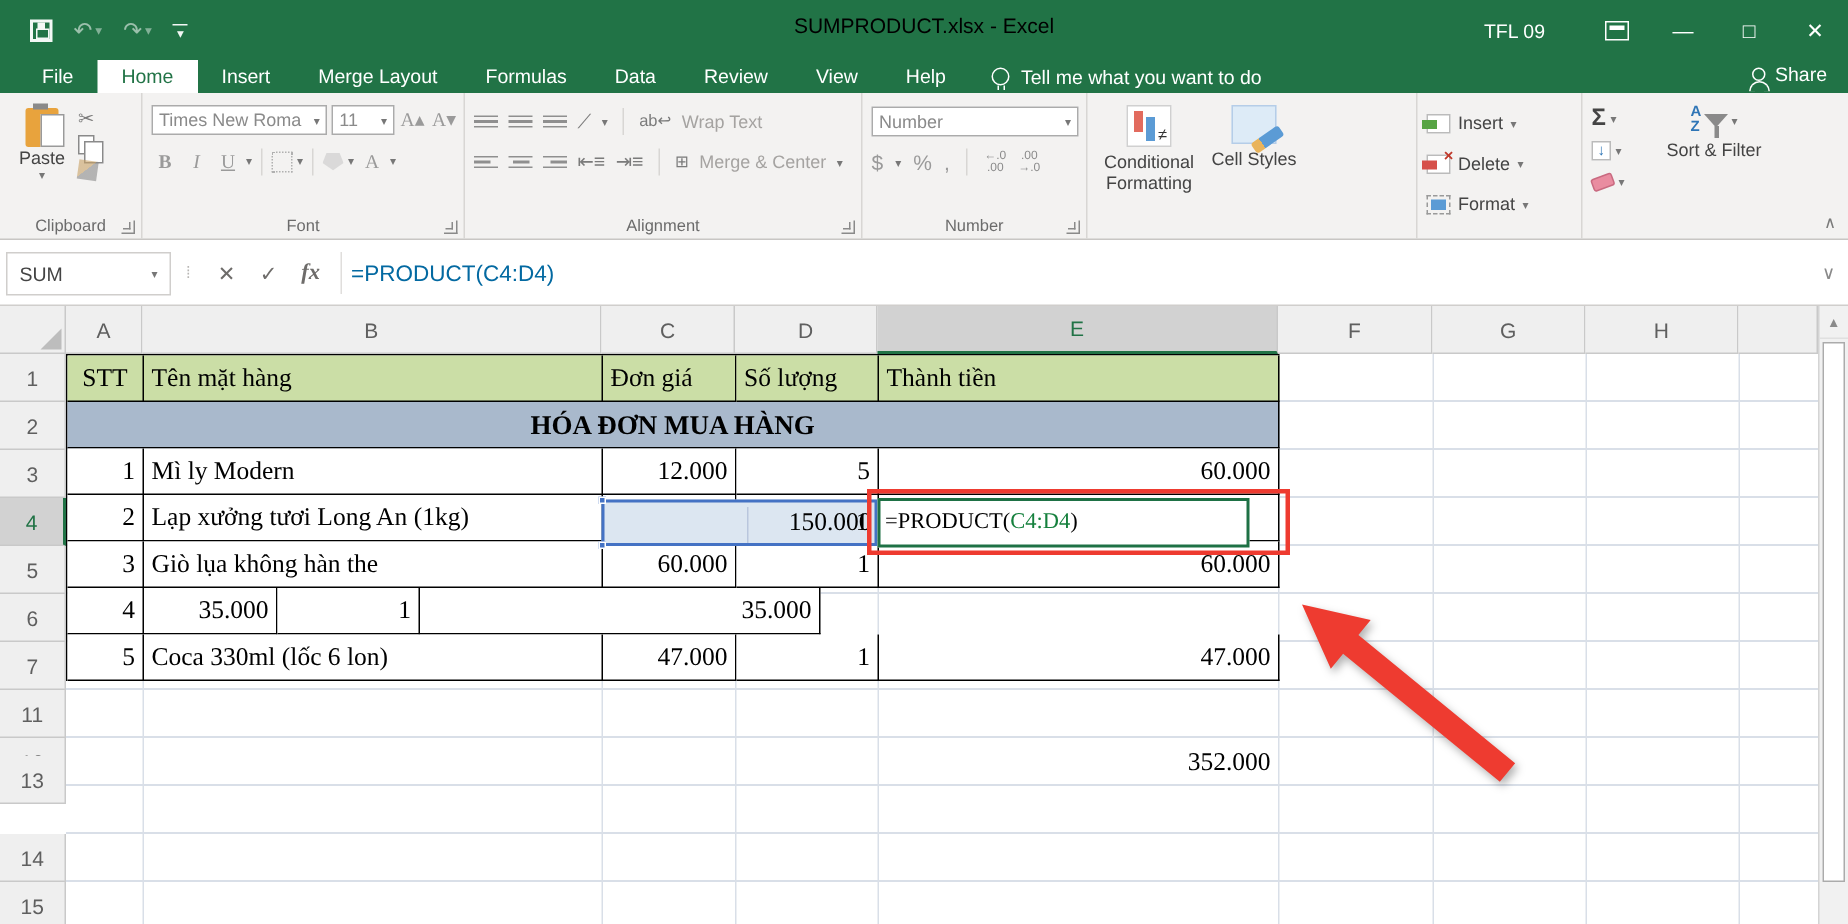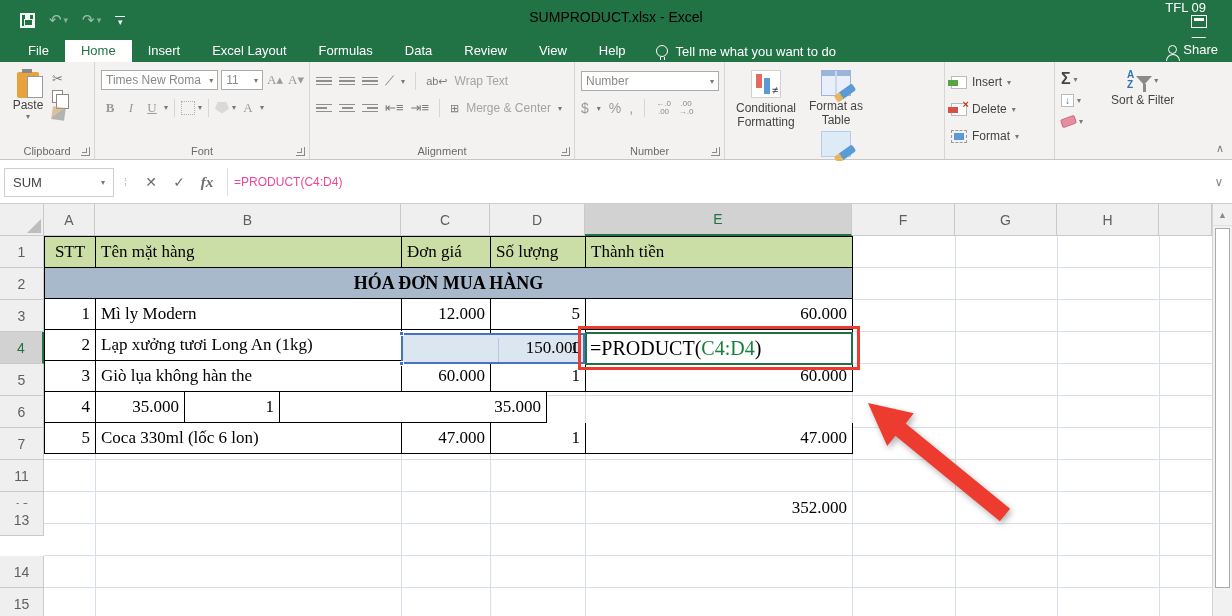--- a/index.html
+++ b/index.html
@@ -12,21 +12,21 @@
   .qat { position:absolute; top:0; left:0; height:40px; display:flex; align-items:center; gap:14px; padding-left:20px; }
   .qat-btn { color:#fff; font-size:15px; opacity:.95; cursor:default; display:flex; align-items:center; }
   .floppy { width:15px; height:15px; border:2px solid #fff; position:relative; }
   .floppy:before { content:""; position:absolute; left:3px; top:0; width:5px; height:5px; background:#fff; }
   .floppy:after { content:""; position:absolute; left:2px; bottom:0; width:7px; height:5px; border:1px solid #fff; }
   .dim { opacity:.55; }
   .qat-caret { font-size:9px; margin-left:2px; opacity:.8; }
   .qat-custom { display:flex; flex-direction:column; align-items:center; line-height:6px; font-size:9px; }
   .qat-custom .bar { width:10px; border-top:1px solid #fff; margin-bottom:2px; }
   #window-title { position:absolute; top:9px; left:0; width:100%; text-align:center; font-size:14px; color:#000000; }
-  .win-right { position:absolute; right:0; top:0; height:40px; display:flex; align-items:center;flex-direction:column; }
+  .win-right { position:absolute; right:0; top:0; height:40px; display:flex; align-items:center; }
   .user-name { font-size:13px; margin-right:26px; }
   .win-btn { width:44px; height:40px; display:flex; align-items:center; justify-content:center; font-size:14px; color:#fff; }
   .ribbon-display { width:16px; height:13px; border:1px solid #fff; position:relative; }
   .ribbon-display:before { content:""; position:absolute; top:2px; left:2px; right:2px; border-top:3px solid #fff; }
 
   
   #tabrow { position:absolute; left:0; top:40px; width:1232px; height:22px; background:#217346; }
   .tabs { display:flex; height:22px; align-items:stretch; padding-left:12px; }
   .tab { color:#fff; font-size:13px; padding:3px 16px 0 16px; }
   .tab.active { background:#fff; color:#217346; }
@@ -111,21 +111,21 @@
   .funnel:after { content:""; position:absolute; left:-1.5px; top:-1px; width:3px; height:8px; background:#8a8a8a; }
   .collapse-ribbon { position:absolute; right:8px; bottom:4px; color:#7a7a7a; font-size:11px; }
 
   
   #formulabar { position:absolute; left:0; top:161px; width:1232px; height:43px; background:#fff; border-bottom:1px solid #D0CECC; display:flex; align-items:center; }
   .namebox { width:110px; height:29px; margin-left:4px; border:1px solid #D0CECC; display:flex; align-items:center; justify-content:space-between; padding:0 8px; font-size:13px; color:#444; }
   .dots { color:#b8b6b4; font-size:11px; letter-spacing:0; margin:0 10px; }
   .fbtn2 { width:28px; height:28px; display:flex; align-items:center; justify-content:center; font-size:14px; color:#6e6c6a; }
   .fx { font-family:"Liberation Serif",serif; font-style:italic; font-weight:bold; font-size:15px; }
   .fb-div { width:1px; height:28px; background:#E0DEDC; margin:0 6px; }
-  .formula-text { font-size:12px; color:#ec4899; flex:1; }
+  .formula-text { font-size:15px; color:#0369a1; flex:1; }
   .fb-chevron { width:26px; color:#8a8a8a; font-size:12px; text-align:center; }
 
   
   #sheet { position:absolute; left:0; top:204px; width:1232px; height:412px; background:#fff; }
   .colhdr { position:absolute; top:0; height:32px; background:#EFEFEF; border-right:1px solid #C9C9C9; border-bottom:1px solid #C9C9C9; color:#5f5f5f; font-size:14px; display:flex; align-items:center; justify-content:center; }
   .colhdr.sel { background:#D2D2D2; color:#217346; border-bottom:2px solid #217346; }
   .corner { position:absolute; left:0; top:0; width:44px; height:32px; background:#EFEFEF; border-right:1px solid #C9C9C9; border-bottom:1px solid #C9C9C9; }
   .corner:after { content:""; position:absolute; right:2px; bottom:2px; width:0; height:0; border-left:14px solid transparent; border-bottom:14px solid #BDBDBD; }
   .rowhdr { position:absolute; left:0; width:44px; height:32px; background:#EFEFEF; border-right:1px solid #C9C9C9; border-bottom:1px solid #C9C9C9; color:#5f5f5f; font-size:14px; display:flex; align-items:center; justify-content:center; }
   .rowhdr.sel { background:#D2D2D2; color:#217346; border-right:2px solid #217346; }
@@ -141,21 +141,21 @@
   .hdr { background:#CBDEA6; }
   .w-stt{width:51px;} .w-name{width:306px;} .w-price{width:89px;} .w-qty{width:95px;} .w-total{width:267px;}
   .ar { justify-content:flex-end; }
   .ctr { justify-content:center; }
 
   
   #range-hl { position:absolute; left:357px; top:97px; width:184px; height:31px; background:#DCE6F1; border:2px solid #4472C4; }
   .handle { position:absolute; width:5px; height:5px; background:#4472C4; border:1px solid #fff; }
 
   
-  #active-cell { position:absolute; left:541px; top:96px; width:268px; height:33px; background:#fff; border:2px solid #1E7145; display:flex; align-items:center; padding:0 3px; font-family:"Liberation Serif",serif; font-size:20px; }
+  #active-cell { position:absolute; left:541px; top:96px; width:248px; height:33px; background:#fff; border:2px solid #1E7145; display:flex; align-items:center; padding:0 3px; font-family:"Liberation Serif",serif; font-size:15px; }
   .ref-blue { color:#15803d; }
 
   
   #red-box { position:absolute; left:534px; top:90px; width:282px; height:44px; border:3px solid #EE3B30; }
   #grand-total { position:absolute; left:541px; top:256px; width:267px; height:32px; display:flex; align-items:center; justify-content:flex-end; padding-right:5px; font-family:"Liberation Serif",serif; font-size:17px; }
 
   
   #vscroll { position:absolute; right:0; top:0; width:20px; height:412px; background:#F1F1F1; border-left:1px solid #D4D4D4; }
   .sb-arrow { height:22px; display:flex; align-items:center; justify-content:center; color:#8a8a8a; font-size:9px; border-bottom:1px solid #E0E0E0; }
   .sb-thumb { position:absolute; left:2px; right:2px; top:24px; height:360px; background:#fff; border:1px solid #ABABAB; }
@@ -193,21 +193,21 @@
     <span class="win-btn">□</span>
     <span class="win-btn">✕</span>
   </div>
 </div>
 
 <div id="tabrow">
   <div class="tabs">
     <span class="tab">File</span>
     <span class="tab active">Home</span>
     <span class="tab">Insert</span>
-    <span class="tab">Excel Layout</span>
+    <span class="tab">Merge Layout</span>
     <span class="tab">Formulas</span>
     <span class="tab">Data</span>
     <span class="tab">Review</span>
     <span class="tab">View</span>
     <span class="tab">Help</span>
     <span class="tellme">
       <span class="bulb"></span>
       <span>Tell me what you want to do</span>
     </span>
   </div>
@@ -336,26 +336,20 @@
   </div>
 
   <div class="group" style="width:220px">
     <div class="style-btn">
       <span class="cf-ic">
           <span class="r"></span>
           <span class="b"></span>
           <span class="ne">≠</span>
         </span>
       <span class="style-lbl">Conditional Formatting</span>
-    </div>
-    <div class="style-btn">
-      <span class="tbl-ic">
-          <span class="brush2"></span>
-        </span>
-      <span class="style-lbl">Format as Table</span>
     </div>
     <div class="style-btn">
       <span class="tbl-ic" style="background:#DDEBF7;border-color:#b5cde8">
           <span class="brush2"></span>
         </span>
       <span class="style-lbl">Cell Styles</span>
     </div>
   </div>
 
   <div class="group" style="width:110px">

